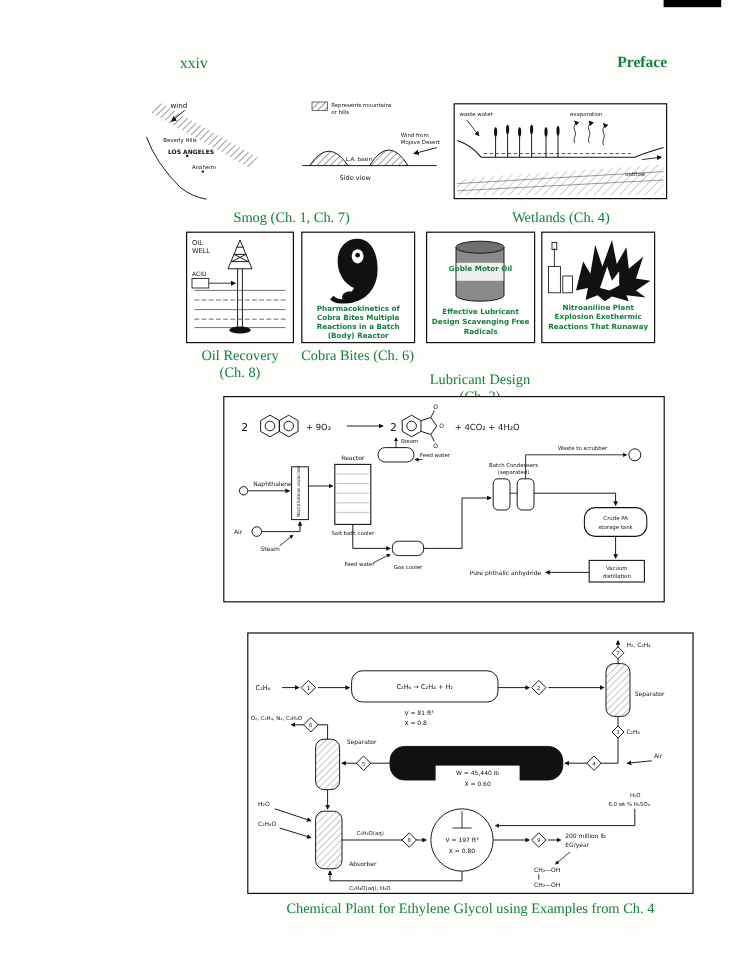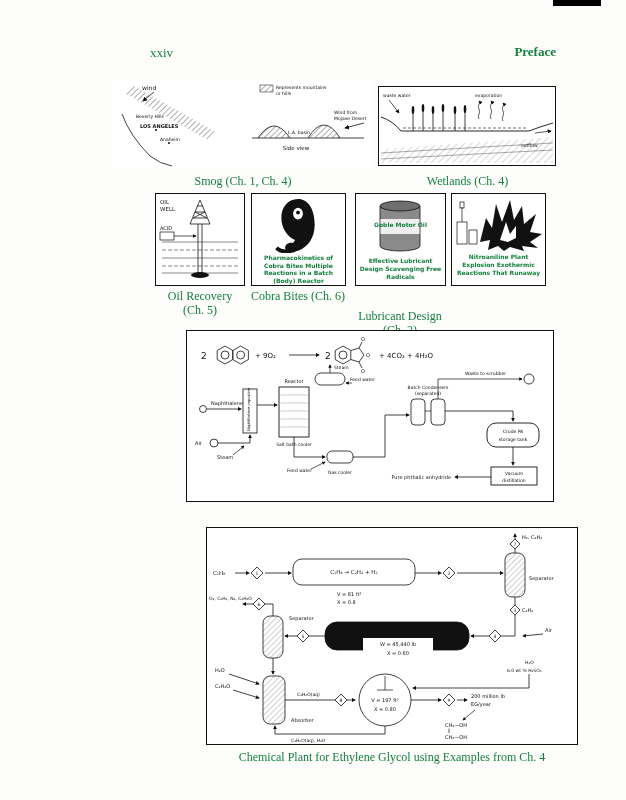--- a/index.html
+++ b/index.html
@@ -61,21 +61,21 @@
         <path d="M146,58 Q162,34 178,58" fill="url(#hs)" stroke="#111" stroke-width="0.8"></path>
         <path d="M196,58 Q212,32 228,58" fill="url(#hs)" stroke="#111" stroke-width="0.8"></path>
         <text x="187" y="54" font-size="4.5" text-anchor="middle">L.A. basin</text>
         <line x1="252" y1="43" x2="233" y2="48" stroke="#111" stroke-width="0.8" marker-end="url(#ms)"></line>
         <text x="222" y="34" font-size="4.5">Wind from</text>
         <text x="222" y="40" font-size="4.5">Mojave Desert</text>
         <text x="184" y="70" font-size="5.5" text-anchor="middle">Side view</text>
       </g>
     </svg>
   </div>
-  <div class="caption" style="left:143px; top:174px; width:200px;">Smog (Ch. 1, Ch. 4)</div>
+  <div class="caption" style="left:143px; top:174px; width:200px;">Smog (Ch. 1, Ch. 7)</div>
 
   <div class="figbox bordered" style="left:378px; top:86px; width:178px; height:80px;">
     <svg viewBox="0 0 176 78" width="176" height="78">
       <defs>
         <pattern id="hw" width="5" height="5" patternUnits="userSpaceOnUse" patternTransform="rotate(45)">
           <line x1="0" y1="0" x2="0" y2="5" stroke="#777" stroke-width="0.6"></line>
         </pattern>
         <marker id="mw" markerWidth="6" markerHeight="6" refX="5" refY="3" orient="auto">
           <path d="M0,0 L6,3 L0,6 Z" fill="#111"></path>
         </marker>
@@ -180,21 +180,21 @@
         <rect x="17" y="36" width="8" height="14"></rect>
       </g>
       <path d="M30,40 L34,24 L40,34 L44,10 L50,28 L58,6 L62,26 L70,12 L72,30 L84,20 L78,38 L90,40 L78,48 L86,54 L70,52 L72,57 L58,53 L52,57 L46,52 L36,56 L38,46 L28,48 Z" fill="#111"></path>
       <path d="M50,40 L54,28 L58,40 L64,32 L64,44 L56,48 L48,46 Z" fill="#fff"></path>
     </svg>
     <div class="tinytext">Nitroaniline Plant Explosion Exothermic Reactions That Runaway</div>
   </div>
 
   <div class="caption" style="left:150px; top:289px; width:100px;">
     <div>Oil Recovery</div>
-    <div>(Ch. 5)</div>
+    <div>(Ch. 8)</div>
   </div>
   <div class="caption" style="left:243px; top:289px; width:110px;">Cobra Bites (Ch. 6)</div>
   <div class="caption" style="left:350px; top:289px; width:100px;margin-top:20px;">
     <div>Lubricant Design</div>
     <div>(Ch. 2)</div>
   </div>
 
   <div class="figbox bordered" style="left:186px; top:330px; width:368px; height:172px;">
     <svg viewBox="0 0 366 170" width="366" height="170">
       <defs>

